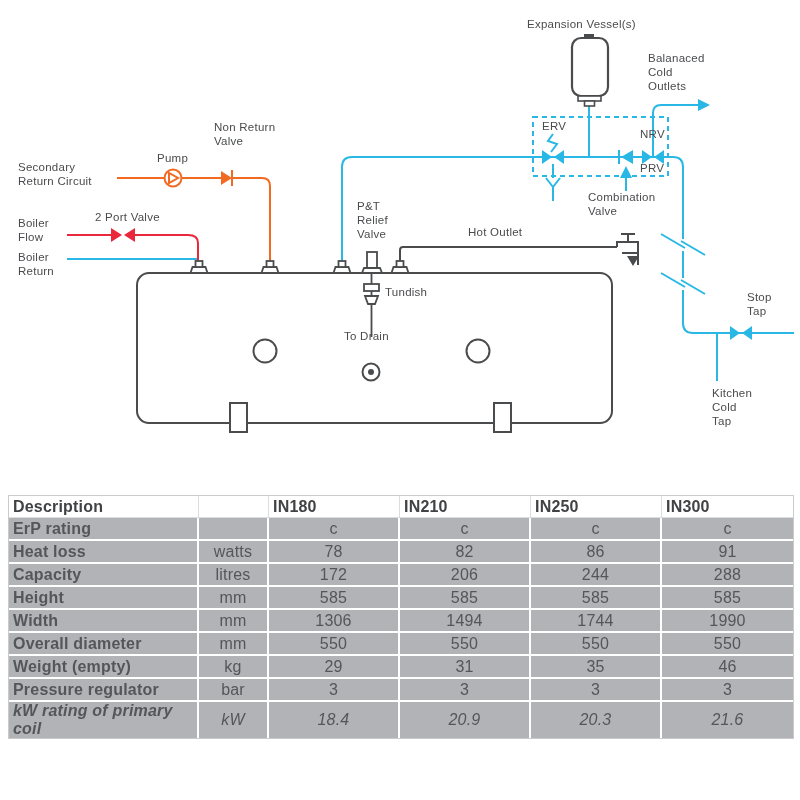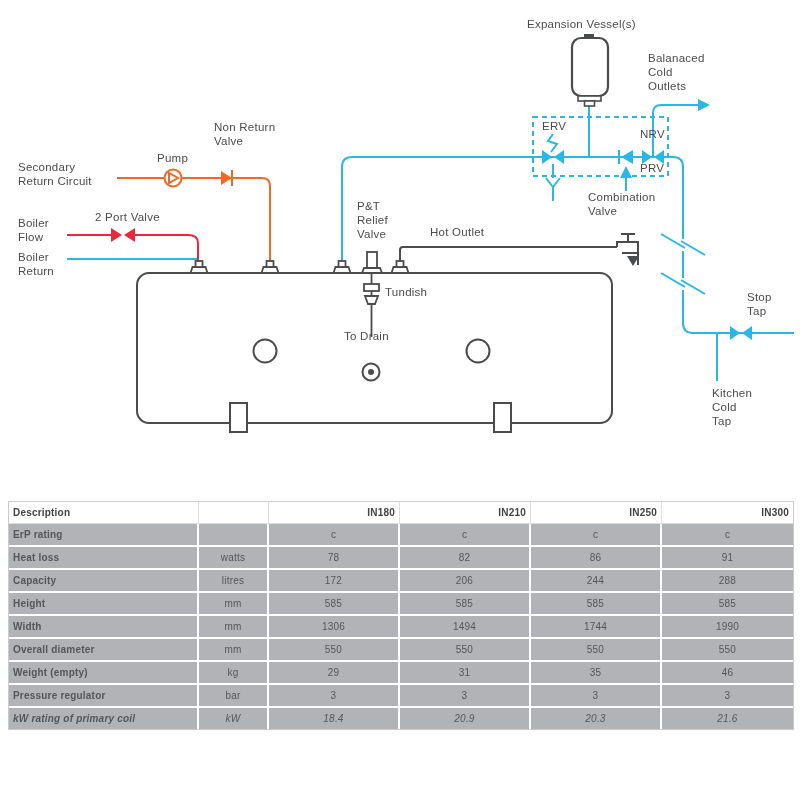--- a/index.html
+++ b/index.html
@@ -9,24 +9,24 @@
   #diagram svg{position:absolute;left:0;top:0;}
   .dlabel{position:absolute;font-size:11.5px;line-height:14px;letter-spacing:.25px;color:#4a4b4d;white-space:pre-line;}
   
   .st-c{stroke:var(--cold,#29b8e5);} .f-c{fill:var(--cold,#29b8e5);}
   .st-o{stroke:var(--secondary,#f26a21);} .f-o{fill:var(--secondary,#f26a21);}
   .st-r{stroke:var(--flow,#e9283c);} .f-r{fill:var(--flow,#e9283c);}
   .st-k{stroke:var(--outline,#4a4b4d);} .f-k{fill:var(--outline,#4a4b4d);}
   .f-w{fill:#fff;} .f-n{fill:none;} .st-n{stroke:none;}
   .sw2{stroke-width:2px;} .sw22{stroke-width:2.2px;}
   
-  #spec-table{border-collapse:separate;border-spacing:0;width:784px;margin:24px 8px 0 8px;
-              border:1px solid #c9cbcd;font-size:10px;table-layout:fixed;}
+  #spec-table{border-collapse:separate;border-spacing:0;width:784px;margin:18px 8px 0 8px;
+              border:1px solid #c9cbcd;font-size:16px;table-layout:fixed;}
   #spec-table td{height:21px;padding:0 4px;vertical-align:middle;overflow:hidden;letter-spacing:.2px;}
-  tr.head td{background:#fff;font-weight:bold;color:#414244;border-right:1px solid #dcddde;border-bottom:1px solid #dcddde;text-align:right;}
+  tr.head td{background:#fff;font-weight:bold;color:#414244;border-right:1px solid #dcddde;border-bottom:1px solid #dcddde;text-align:left;}
   tr.body td{background:#b1b3b6;border-right:2px solid #fff;border-bottom:2px solid #fff;text-align:center;color:#55565a;}
   tr:last-child td{border-bottom:none;font-style:italic;}
   #spec-table td:last-child{border-right:none;}
   td.label{text-align:left !important;padding-left:13px;font-weight:bold;color:#414244;}
 </style>
 </head>
 <body>
 
 <div id="diagram">
   <svg width="800" height="462" viewBox="0 0 800 462">
@@ -178,21 +178,21 @@
   <div class="dlabel" style="left:214px;top:105px">Non Return
 Valve</div>
   <div class="dlabel" style="left:95px;top:195px">2 Port Valve</div>
   <div class="dlabel" style="left:18px;top:201px">Boiler
 Flow</div>
   <div class="dlabel" style="left:18px;top:235px">Boiler
 Return</div>
   <div class="dlabel" style="left:357px;top:184px">P&amp;T
 Relief
 Valve</div>
-  <div class="dlabel" style="left:430px;top:210px">Hot Outlet</div>
+  <div class="dlabel" style="left:468px;top:210px">Hot Outlet</div>
   <div class="dlabel" style="left:385px;top:270px">Tundish</div>
   <div class="dlabel" style="left:344px;top:314px">To Drain</div>
   <div class="dlabel" style="left:747px;top:275px">Stop
 Tap</div>
   <div class="dlabel" style="left:712px;top:371px">Kitchen
 Cold
 Tap</div>
 </div>
 
 <table id="spec-table">

